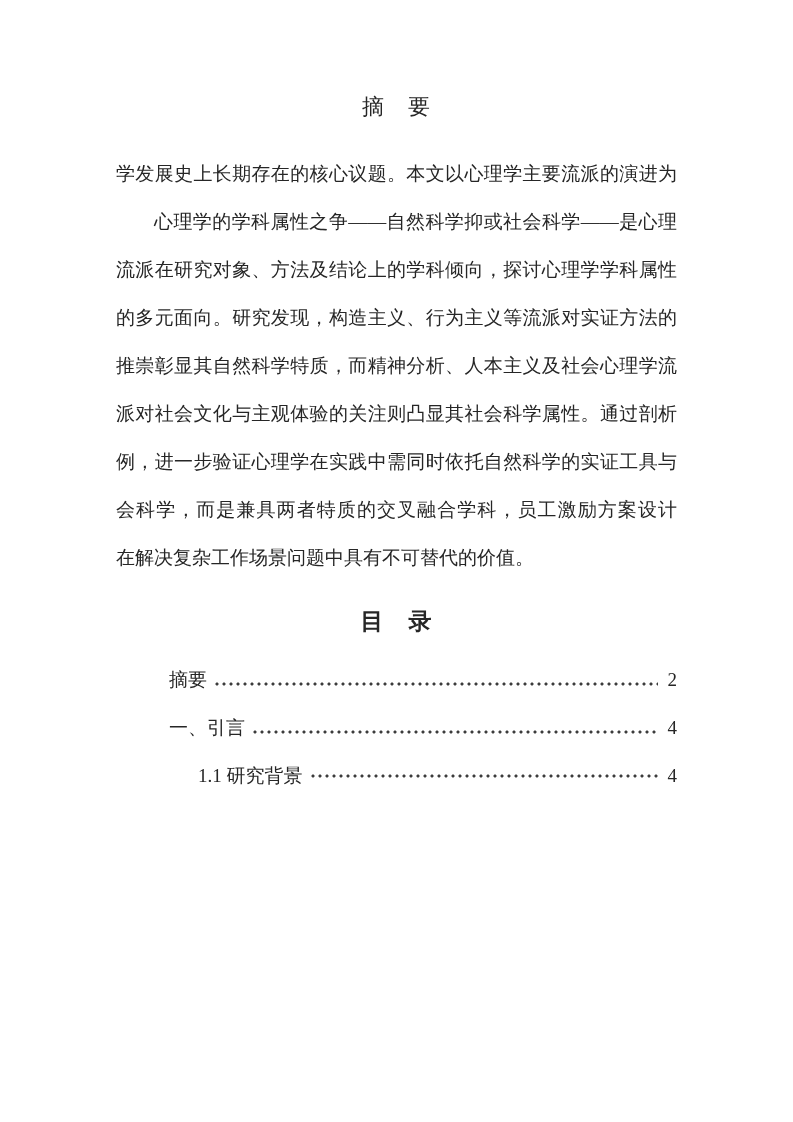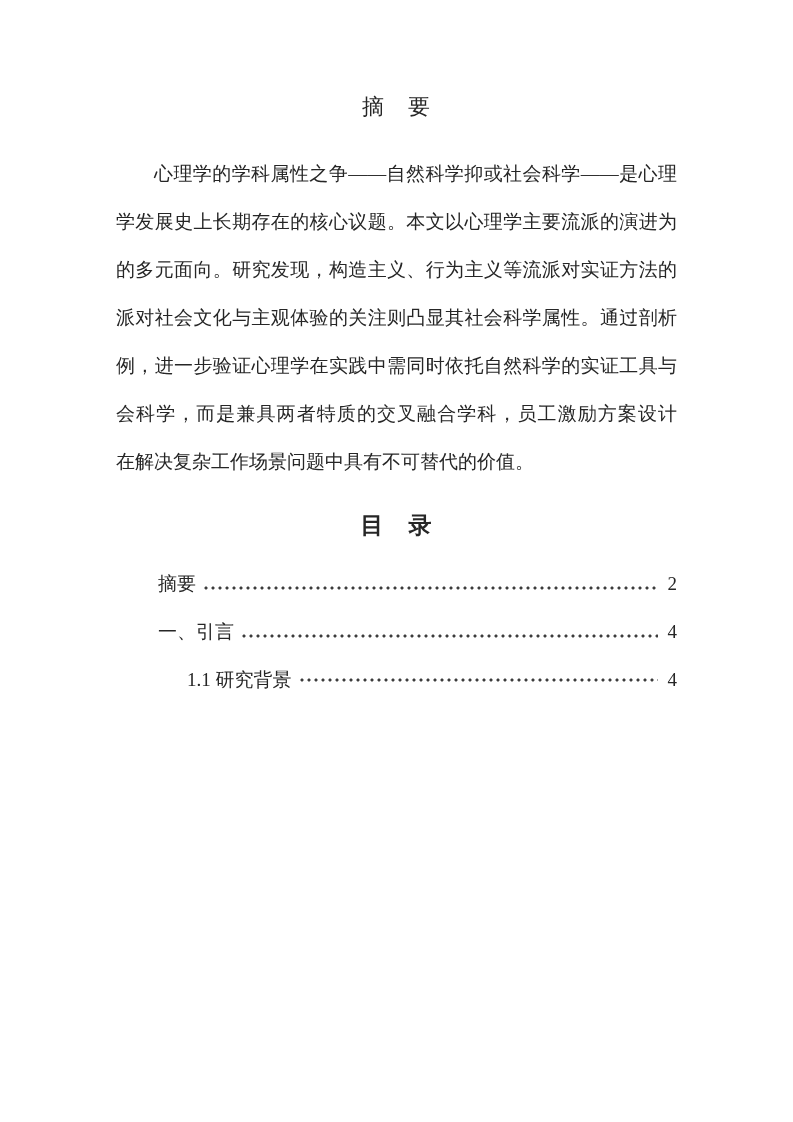--- a/index.html
+++ b/index.html
@@ -61,20 +61,21 @@
     align-items: baseline;
     height: 48px;
     line-height: 48px;
   }
   .toc-row.level-2 {
     padding-left: 29px;
     align-items: center;
   }
   .toc-label {
     white-space: nowrap;
+    margin-left: 11px;
   }
   .toc-leader {
     flex: 1 1 auto;
     height: 4px;
     margin: 0 10px 0 8px;
     background-image: radial-gradient(circle at 2px 2px, #3c3c3c 1.3px, transparent 1.8px);
     background-size: 7px 4px;
     background-repeat: repeat-x;
     background-position: left bottom;
   }
@@ -83,23 +84,25 @@
   }
 </style>
 </head>
 <body>
 
 <div class="page">
 
   <h1 class="abstract-title">摘　要</h1>
 
   <div class="abstract-body">
+    <div class="para-line">学发展史上长期存在的核心议题。本文以心理学主要流派的演进为</div>
     <div class="para-line first">心理学的学科属性之争——自然科学抑或社会科学——是心理</div>
-    <div class="para-line">学发展史上长期存在的核心议题。本文以心理学主要流派的演进为</div>
+    <div class="para-line">流派在研究对象、方法及结论上的学科倾向，探讨心理学学科属性</div>
     <div class="para-line">的多元面向。研究发现，构造主义、行为主义等流派对实证方法的</div>
+    <div class="para-line">推崇彰显其自然科学特质，而精神分析、人本主义及社会心理学流</div>
     <div class="para-line">派对社会文化与主观体验的关注则凸显其社会科学属性。通过剖析</div>
     <div class="para-line">例，进一步验证心理学在实践中需同时依托自然科学的实证工具与</div>
     <div class="para-line">会科学，而是兼具两者特质的交叉融合学科，员工激励方案设计</div>
     <div class="para-line last">在解决复杂工作场景问题中具有不可替代的价值。</div>
   </div>
 
   <h1 class="toc-title">目　录</h1>
 
   <div class="toc-list">
 

